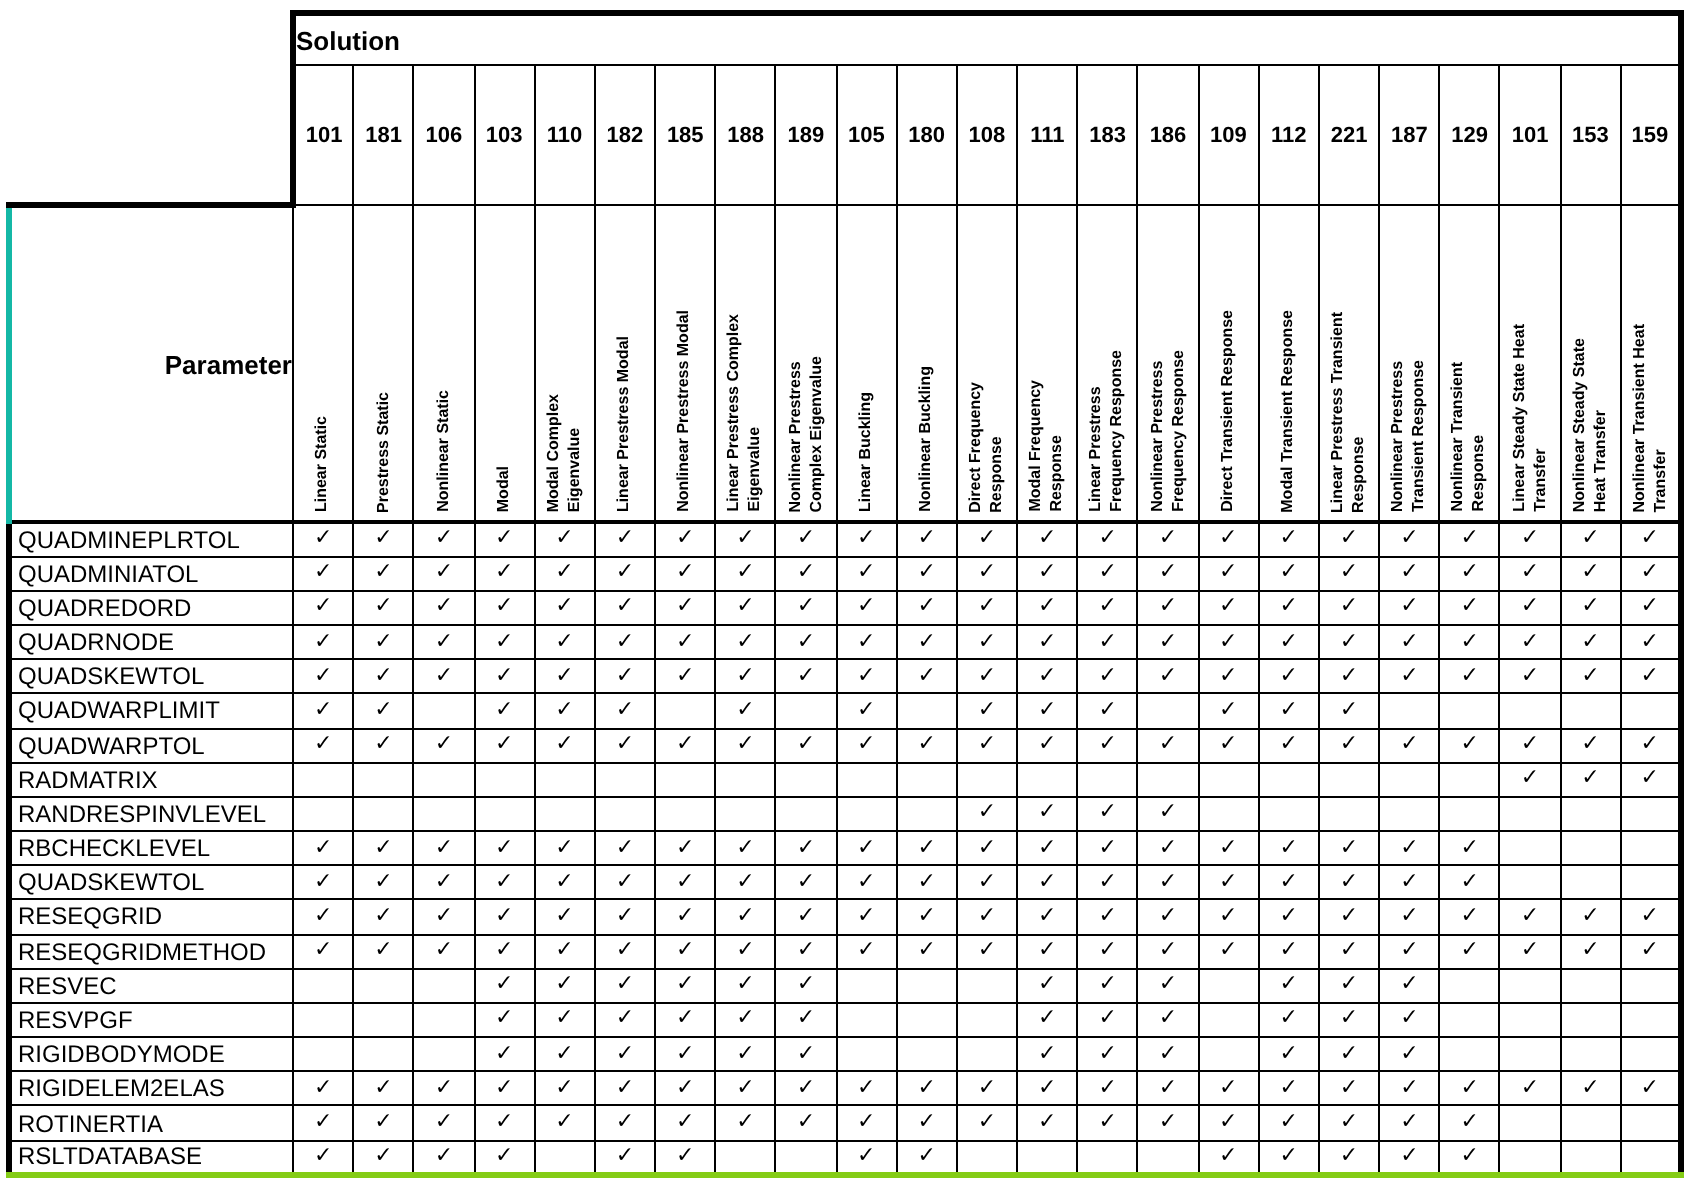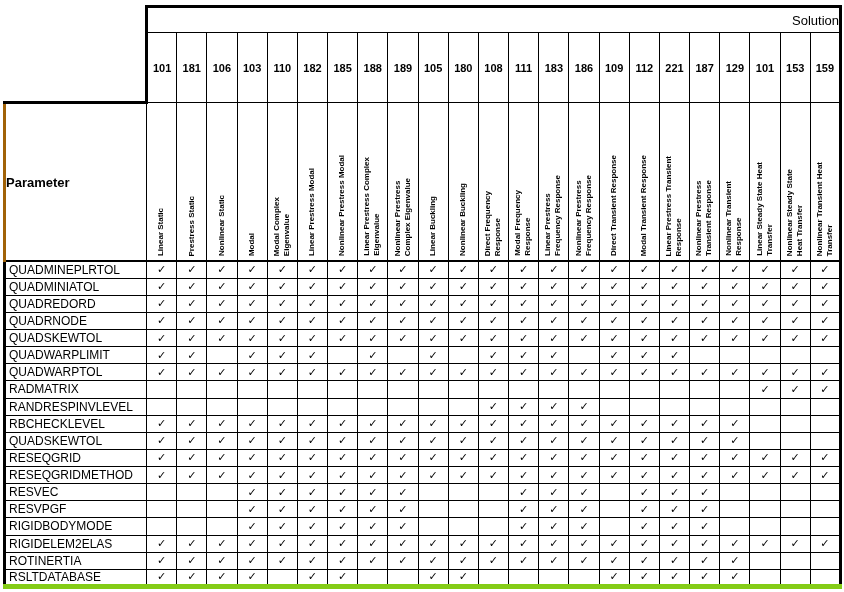--- a/index.html
+++ b/index.html
@@ -6,44 +6,44 @@
   body{width:844px;height:592px;overflow:hidden;position:relative;
        font-family:"Liberation Sans","DejaVu Sans",sans-serif;color:#000;}
   table{border-collapse:collapse;table-layout:fixed;
         position:absolute;left:3px;top:5px;width:839px;height:584px;background:#fff;}
   col.param-col{width:142px;}
   th,td{border:1px solid #000;padding:0;margin:0;background:#fff;color:#000;}
   
   .ghost{border:none;background:#fff;}
   
   .solution-cell{border-top:3px solid #000;border-left:3px solid #000;border-right:3px solid #000;
-        font-weight:normal;font-size:13px;text-align:right;vertical-align:middle;height:24px;}
+        font-weight:bold;font-size:13px;text-align:left;vertical-align:middle;height:24px;}
   
   tr.codes-row{height:70px;}
   th.code{font-weight:bold;font-size:11px;text-align:center;vertical-align:middle;margin-left:23px;}
   th.code:first-of-type{border-left:3px solid #000;}
   th.code:last-child{border-right:3px solid #000;text-align:center;}
   
   tr.vheads-row{height:157px;}
   th.vhead{vertical-align:bottom;border-bottom:2px solid #000;}
   th.vhead:first-of-type{border-left:3px solid #000;}
   th.vhead:last-child{border-right:3px solid #000;}
   .vwrap{height:153px;display:flex;align-items:flex-end;justify-content:center;padding-bottom:4px;}
   .vtext{writing-mode:vertical-rl;transform:rotate(180deg);
          font-weight:bold;font-size:8px;line-height:1.3;white-space:pre;text-align:left;}
   
-  th.param-head{border-left:3px solid #a16207;border-top:3px solid #000;border-bottom:2px solid #000;
-        font-weight:bold;font-size:13px;text-align:left;vertical-align:middle;}
+  th.param-head{border-left:3px solid #14b8a6;border-top:3px solid #000;border-bottom:2px solid #000;
+        font-weight:bold;font-size:13px;text-align:right;vertical-align:middle;}
   
   tbody tr{height:17px;}
   th.rowlabel{border-left:3px solid #000;font-weight:normal;font-size:12px;
         text-align:left;vertical-align:middle;padding-left:3px;white-space:nowrap;overflow:hidden;}
   td.cell{text-align:center;vertical-align:middle;font-size:11px;line-height:1;}
   td.cell:last-child{border-right:3px solid #000;}
-  tbody tr:last-child th,tbody tr:last-child td{border-bottom:5px solid #84cc16;}
+  tbody tr:last-child th,tbody tr:last-child td{border-bottom:3px solid #84cc16;}
 </style>
 </head>
 <body>
 
 <table>
   <colgroup>
     <col class="param-col">
   </colgroup>
   <thead>
     <tr>

